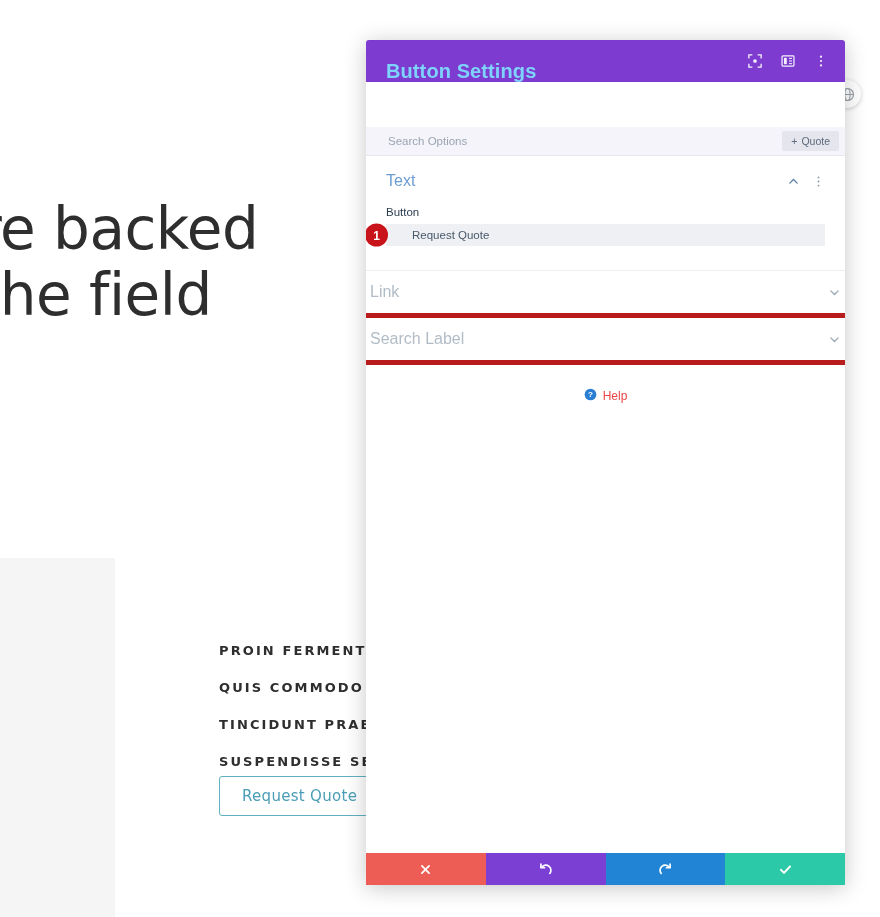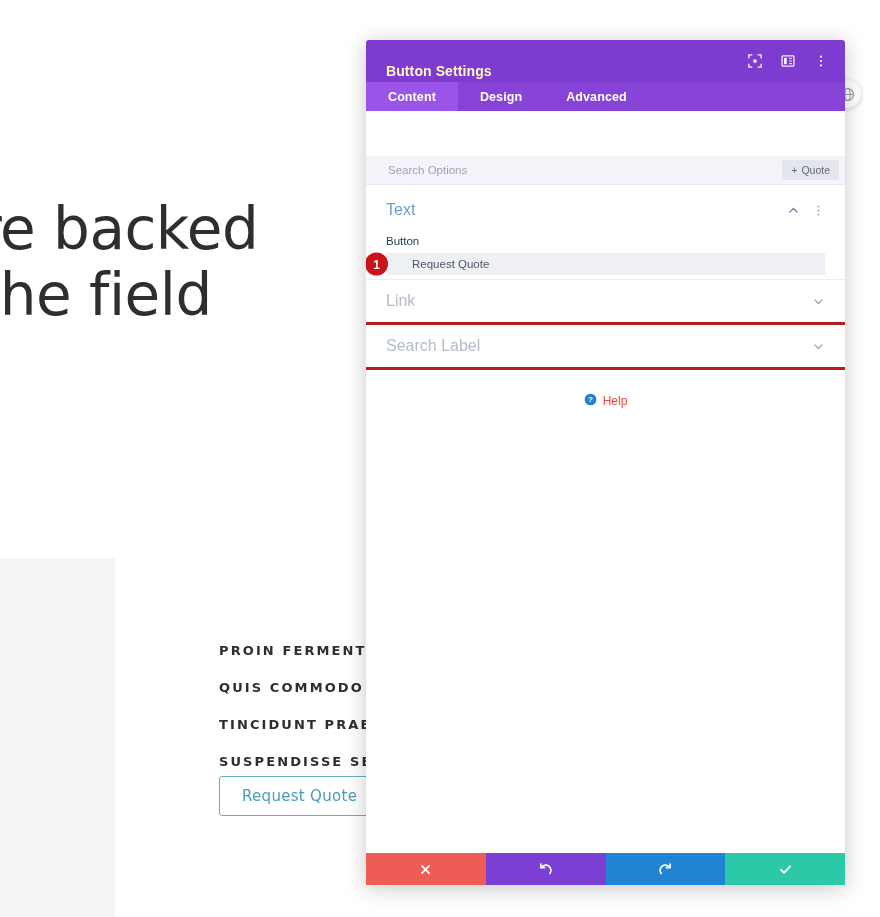--- a/index.html
+++ b/index.html
@@ -112,22 +112,22 @@
 
   .modal-titlebar {
     height: 42px;
     background: #7e3bd0;
     display: flex;
     align-items: center;
     padding: 0 14px 0 20px;
     flex: 0 0 auto;
   }
   .modal-title {
-    color: #fef9c3;
-    font-size: 14px;
+    color: #7dd3fc;
+    font-size: 20px;
     font-weight: 700;
     flex: 1 1 auto;
     letter-spacing: 0.1px;
     margin-top: 20px;
   }
   .titlebar-icons {
     display: flex;
     align-items: center;
     gap: 13px;
   }
@@ -196,21 +196,21 @@
   }
 
   .modal-body {
     flex: 1 1 auto;
     overflow: hidden;
     background: #ffffff;
     position: relative;
   }
 
   .section-open {
-    padding: 16px 20px 4px 20px;
+    padding: 16px 20px 24px 20px;
     border-bottom: 1px solid #eceef1;
   }
   .section-open-head {
     display: flex;
     align-items: center;
     margin-bottom: 16px;
   }
   .section-open-title {
     flex: 1 1 auto;
     color: #6c9cd2;
@@ -254,22 +254,22 @@
     display: flex;
     align-items: center;
     justify-content: center;
     z-index: 3;
   }
 
   .section-row {
     height: 42px;
     display: flex;
     align-items: center;
-    padding: 0 20px;
-    border-bottom: 3px solid #b91c1c;
+    padding: 0 4px;
+    border-bottom: 5px solid #b91c1c;
     cursor: pointer;
   }
   .section-row-title {
     flex: 1 1 auto;
     color: #b2bcc6;
     font-size: 16px;
   }
 
   .help-row {
     display: flex;
@@ -354,25 +354,20 @@
       <div class="tb-icon">
         <svg width="14" height="14" viewBox="0 0 16 16">
           <circle cx="8" cy="3" r="1.25" fill="#ffffff"></circle>
           <circle cx="8" cy="8" r="1.25" fill="#ffffff"></circle>
           <circle cx="8" cy="13" r="1.25" fill="#ffffff"></circle>
         </svg>
       </div>
     </div>
   </div>
 
-  <div class="modal-tabs">
-    <div class="tab active">Content</div>
-    <div class="tab">Design</div>
-    <div class="tab">Advanced</div>
-  </div>
 
   <div class="search-row">
     <input class="search-input" type="text" placeholder="Search Options" style="">
     <button class="filter-btn">
       <span>+</span>
       <span>Quote</span>
     </button>
   </div>
 
   <div class="modal-body">

